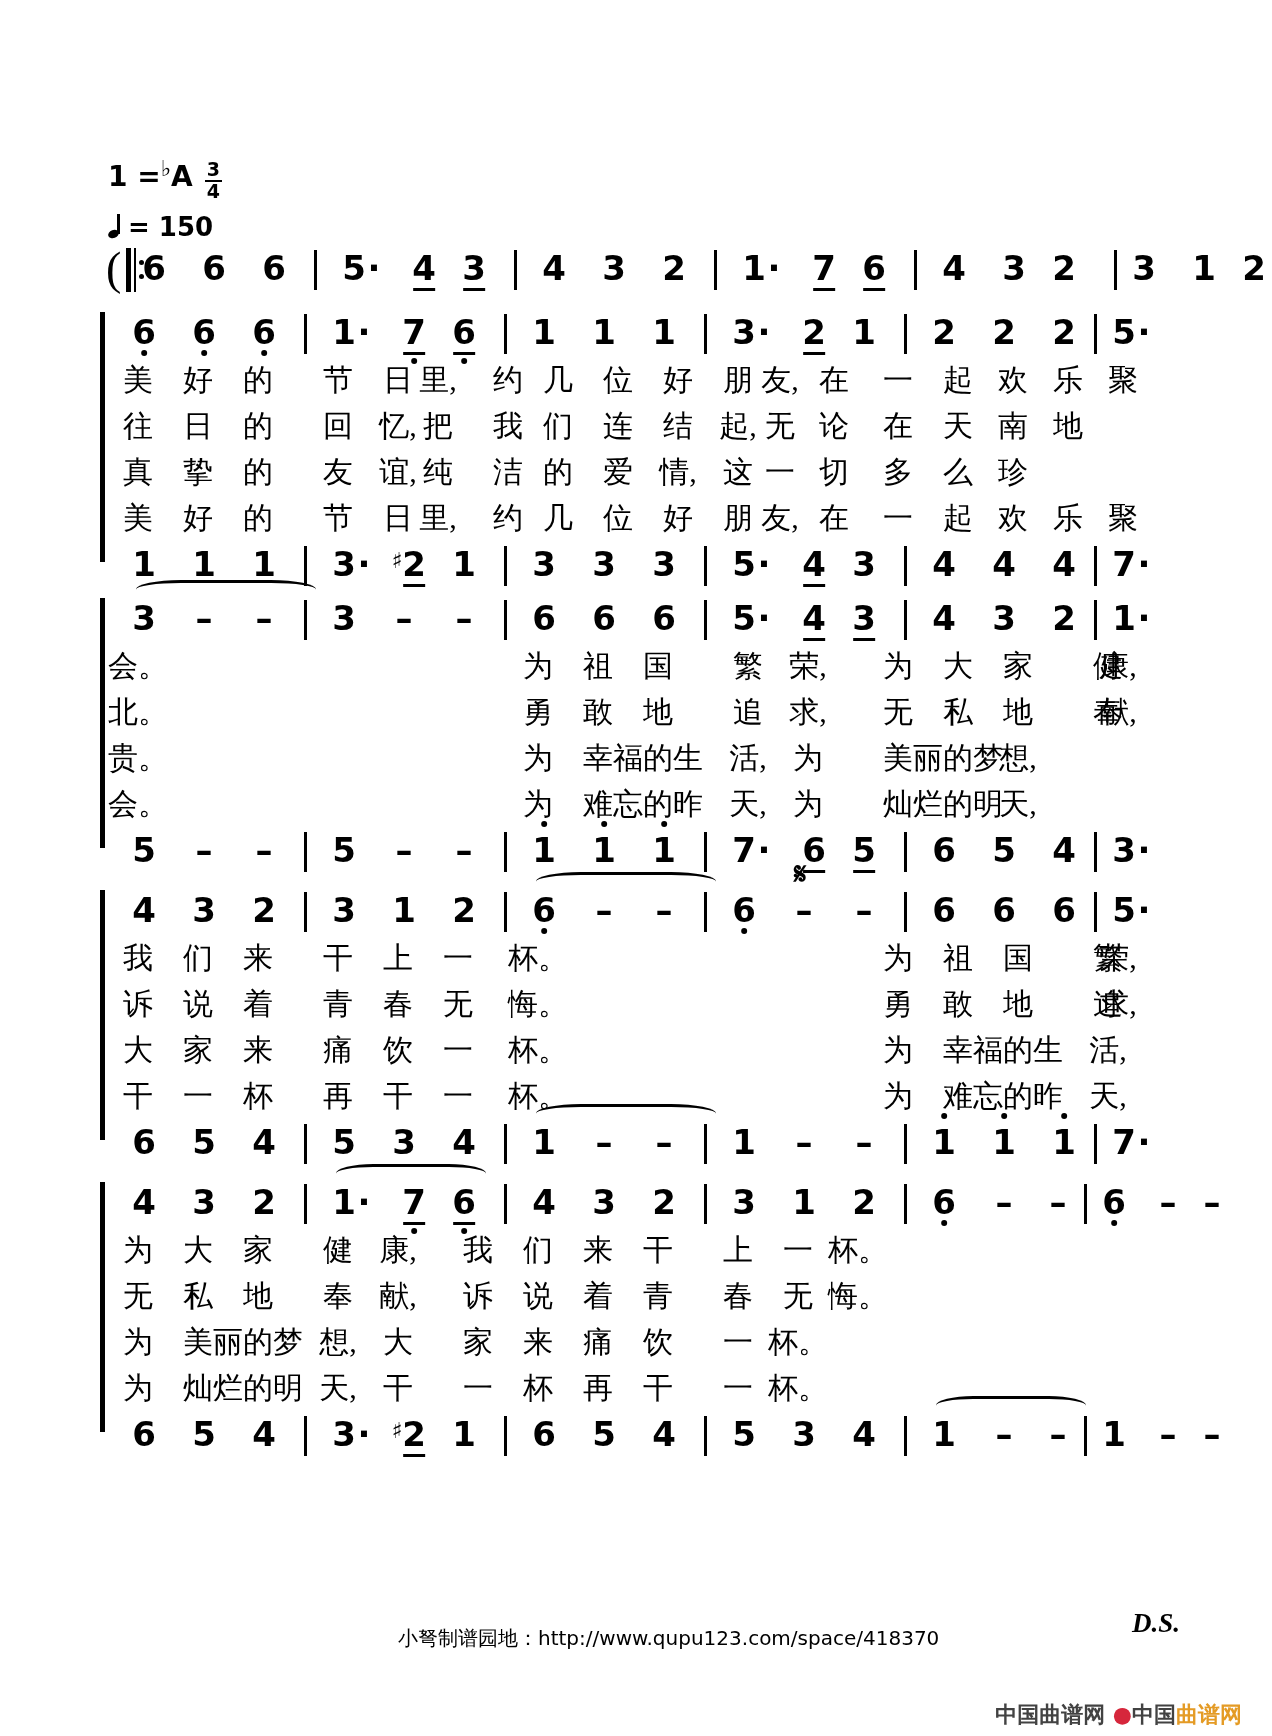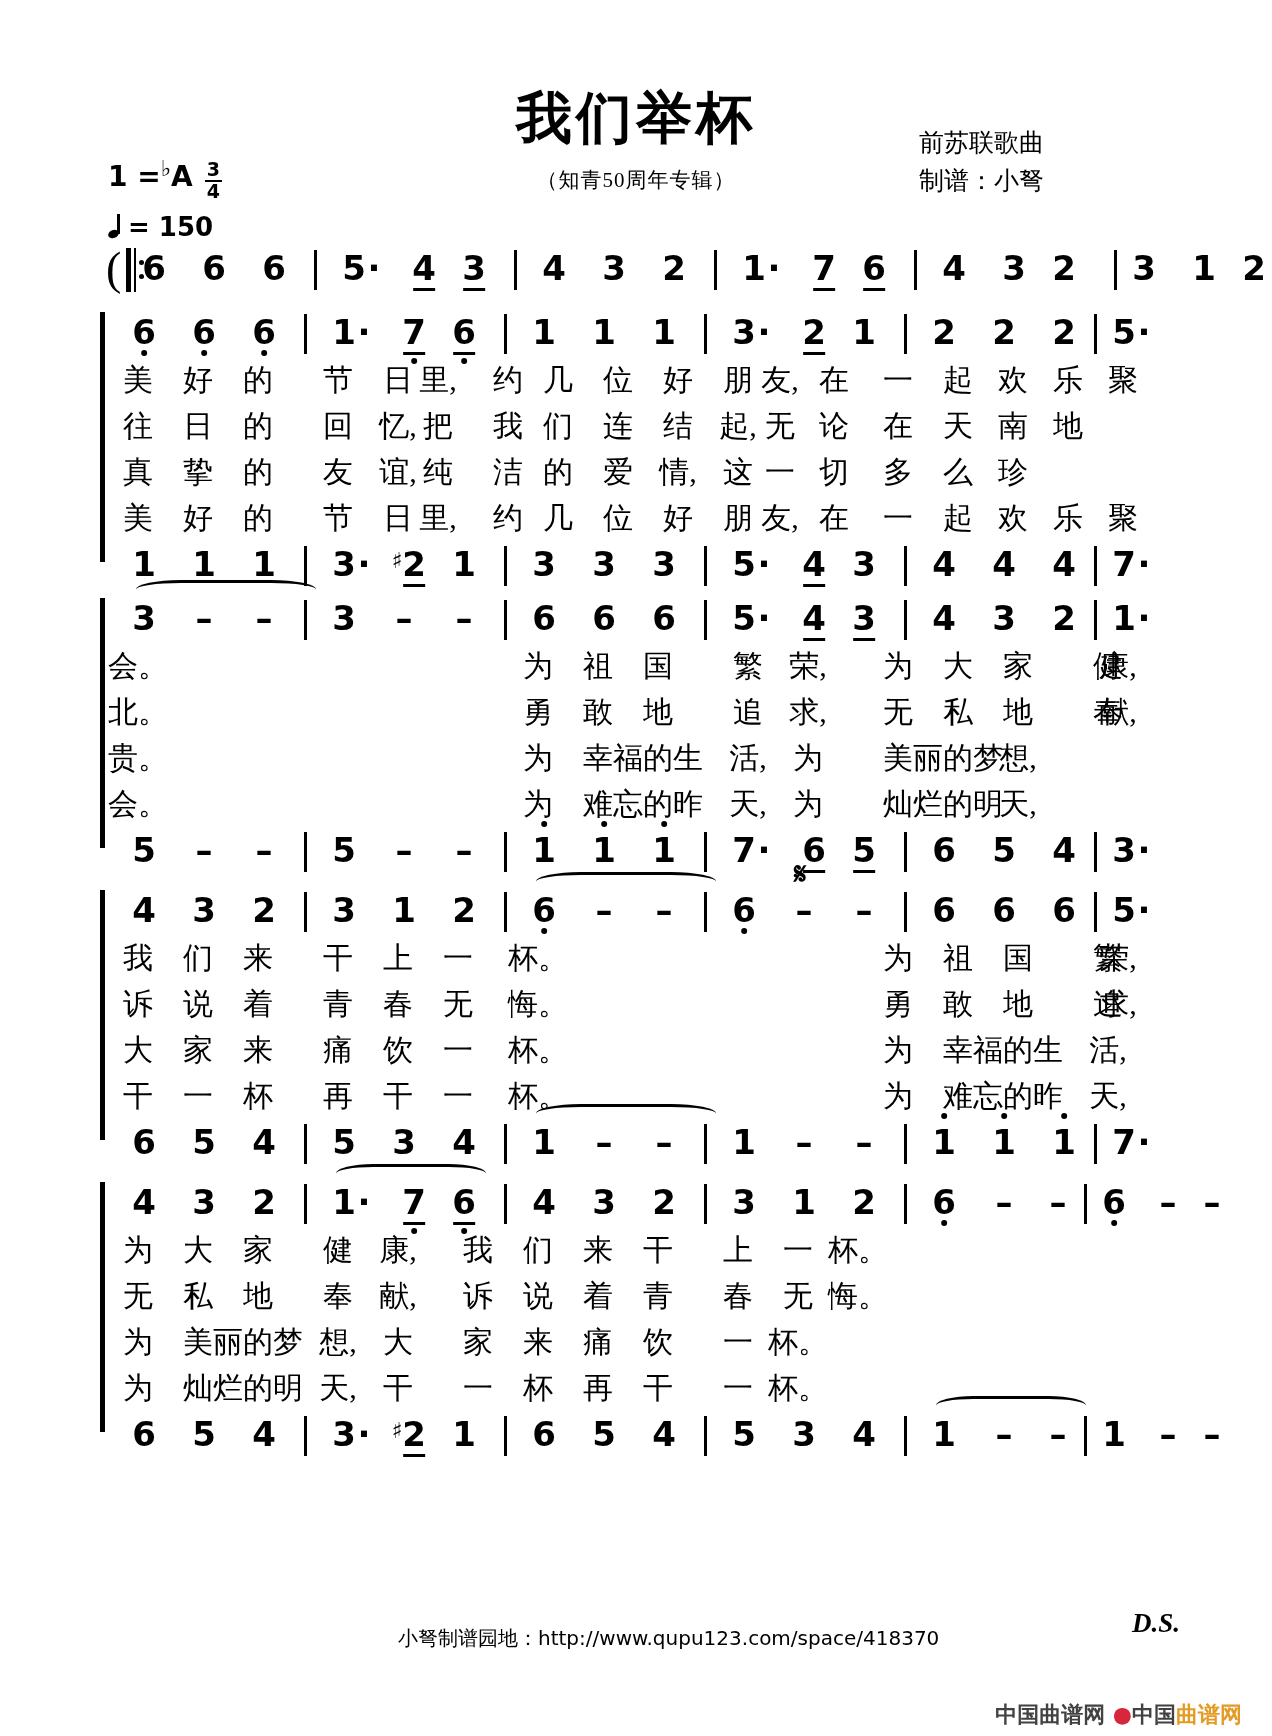--- a/index.html
+++ b/index.html
@@ -99,28 +99,20 @@
     font-family:"DejaVu Sans",sans-serif;opacity:.85;white-space:nowrap;}
   .wm-red{color:#d0021b;}
   .wm-dark{color:#222;}
   .wm-org{color:#e08a00;}
 </style>
 </head>
 <body>
 
 <div class="page">
 
-  <div class="header">
-    <div class="title">我们举杯</div>
-    <div class="subtitle">（知青50周年专辑）</div>
-    <div class="credits">
-      <div>前苏联歌曲</div>
-      <div>制谱：小弩</div>
-    </div>
-  </div>
 
   <div class="keyblock">
     <div class="keyline">
       <span>1 =</span>
       <span class="flat">♭</span>
       <span>A</span>
       <span class="meter">
         <span class="num">3</span>
         <span class="den">4</span>
       </span>

